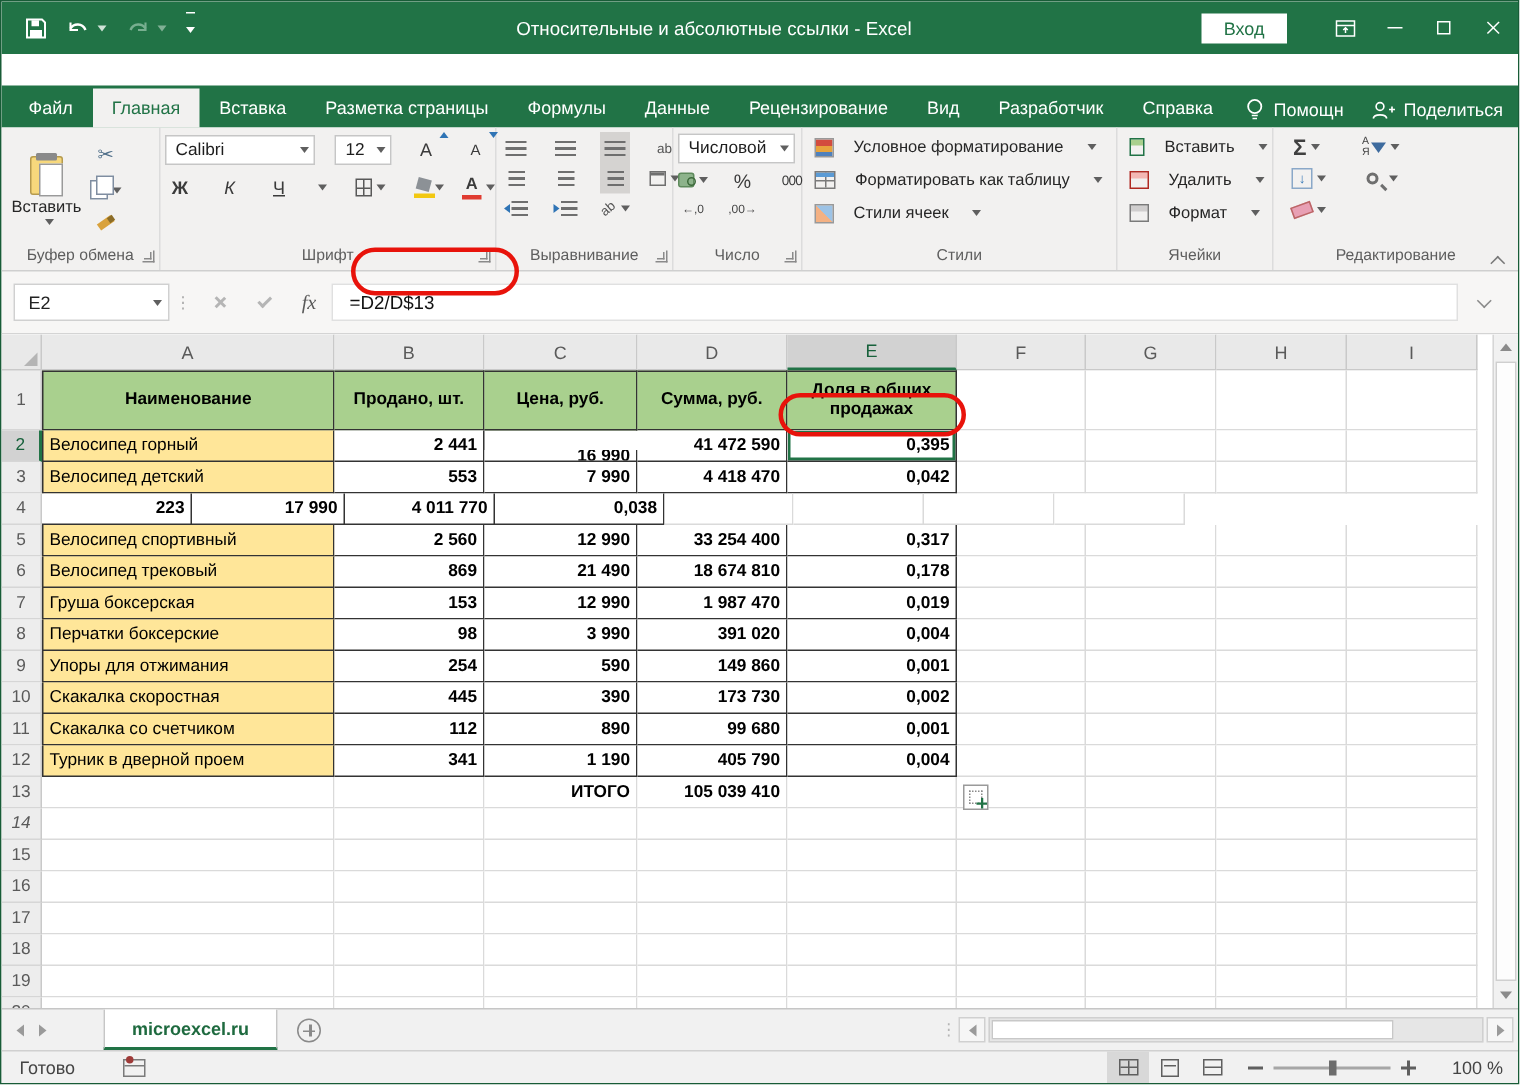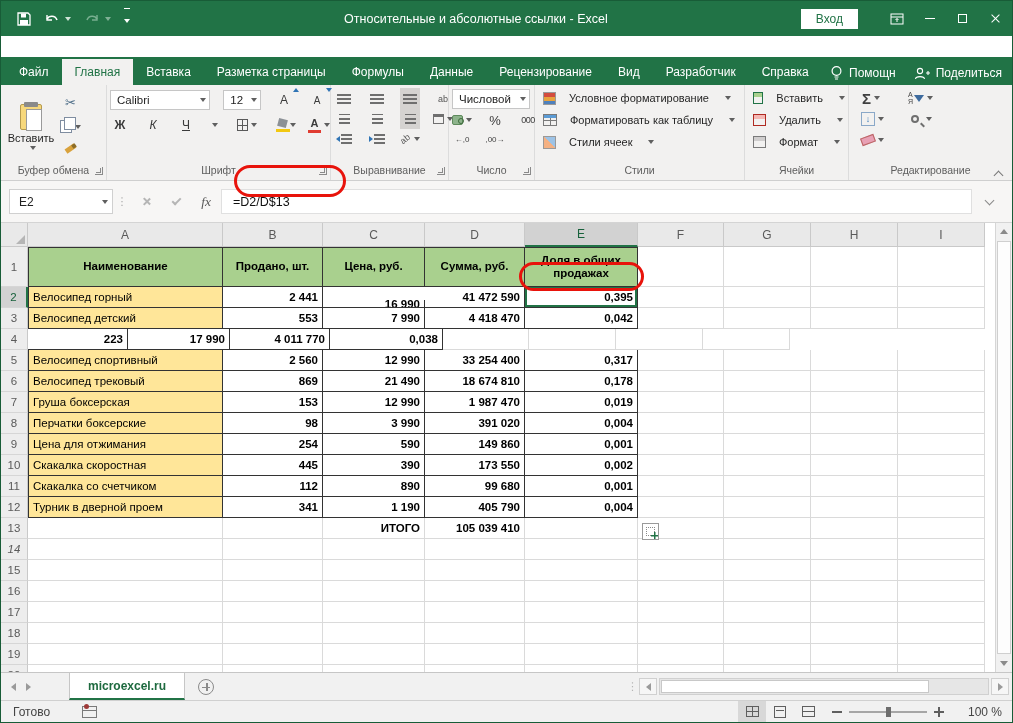--- a/index.html
+++ b/index.html
@@ -653,36 +653,36 @@
           <div class="cell cn" style="width: 102px; text-align: center;">3 990</div>
           <div class="cell cn" style="width: 100px;">391 020</div>
           <div class="cell cn" style="width: 113px;">0,004</div>
           <div class="cell" style="width: 86px;"></div>
           <div class="cell" style="width: 87px;"></div>
           <div class="cell" style="width: 87px;"></div>
           <div class="cell" style="width: 87px;"></div>
         </div>
         <div class="grow" style="height: 21px;">
           <div class="gut">9</div>
-          <div class="cell ca" style="width: 195px;">Цена для отжимания</div>
+          <div class="cell ca" style="width: 195px;">Упоры для отжимания</div>
           <div class="cell cn" style="width: 100px;">254</div>
           <div class="cell cn" style="width: 102px;">590</div>
           <div class="cell cn" style="width: 100px;">149 860</div>
           <div class="cell cn" style="width: 113px;">0,001</div>
           <div class="cell" style="width: 86px;"></div>
           <div class="cell" style="width: 87px;"></div>
           <div class="cell" style="width: 87px;"></div>
           <div class="cell" style="width: 87px;"></div>
         </div>
         <div class="grow" style="height: 21px;">
           <div class="gut">10</div>
           <div class="cell ca" style="width: 195px;">Скакалка скоростная</div>
           <div class="cell cn" style="width: 100px;">445</div>
           <div class="cell cn" style="width: 102px;">390</div>
-          <div class="cell cn" style="width: 100px;">173 550</div>
+          <div class="cell cn" style="width: 100px;">173 730</div>
           <div class="cell cn" style="width: 113px;">0,002</div>
           <div class="cell" style="width: 86px;"></div>
           <div class="cell" style="width: 87px;"></div>
           <div class="cell" style="width: 87px;"></div>
           <div class="cell" style="width: 87px;"></div>
         </div>
         <div class="grow" style="height: 21px;">
           <div class="gut">11</div>
           <div class="cell ca" style="width: 195px;">Скакалка со счетчиком</div>
           <div class="cell cn" style="width: 100px;">112</div>

